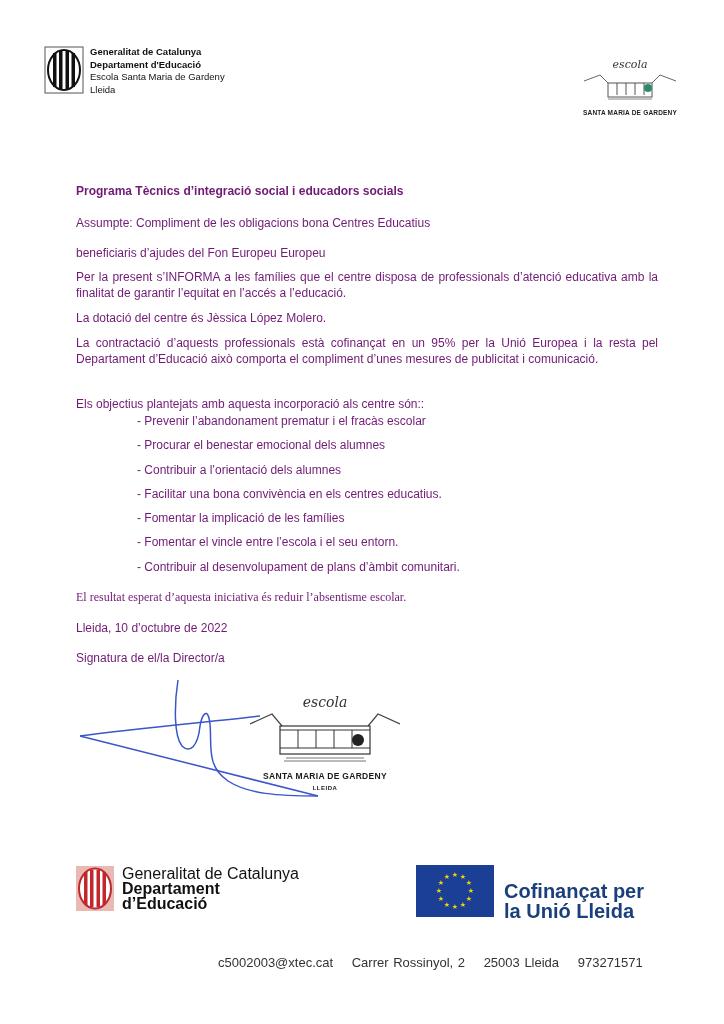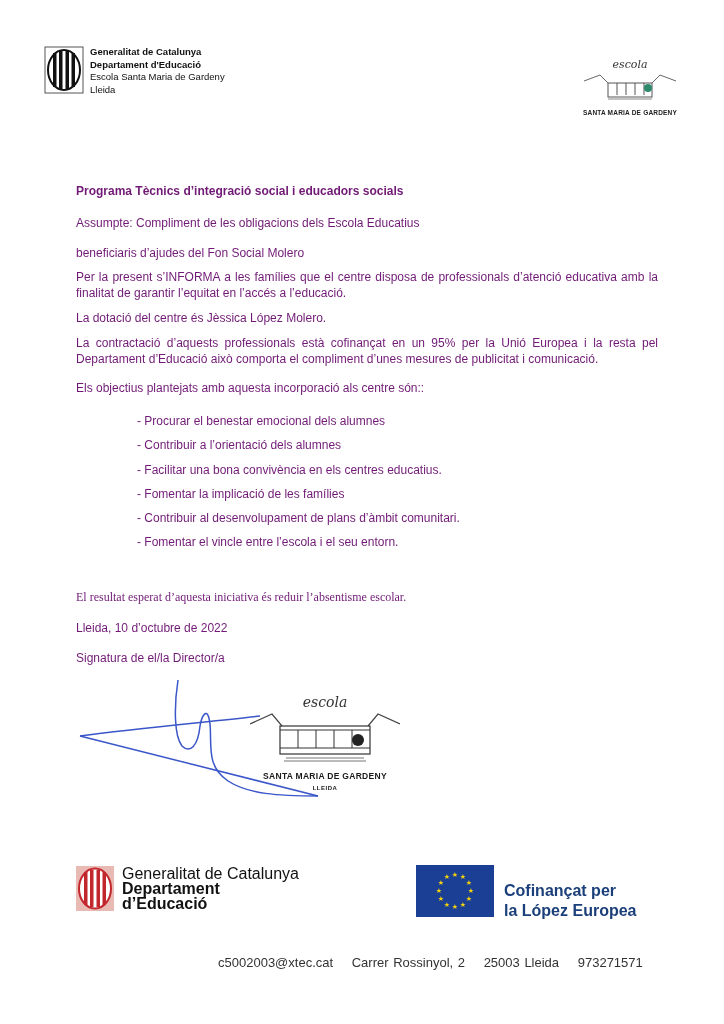--- a/index.html
+++ b/index.html
@@ -21,42 +21,42 @@
   .hdr-right .name { font-size: 6.5px; font-weight: bold; letter-spacing: 0.2px; color: #222; margin-top: 2px; }
 
   
   .txt { font-size: 12px; line-height: 16px; color: #701a75; }
   .title { left: 76px; top: 183px; font-weight: bold; font-size: 12px; }
   .p1 { left: 76px; top: 215px; }
   .p2 { left: 76px; top: 245px; }
   .p3 { left: 76px; top: 269px; width: 582px; text-align: justify; }
   .p4 { left: 76px; top: 310px; }
   .p5 { left: 76px; top: 335px; width: 582px; text-align: justify; }
-  .p6 { left: 76px; top: 380px; }
+  .p6 { left: 76px; top: 396px; }
   .list { left: 137px; top: 413px; }
   .list div { height: 24.3px; }
   .p7 { left: 76px; top: 589px; font-family: Liberation Serif, serif; }
   .p8 { left: 76px; top: 620px; }
   .p9 { left: 76px; top: 650px; }
 
   
   .sig { left: 78px; top: 676px; width: 260px; height: 125px; }
   .stamp { left: 250px; top: 672px; width: 150px; text-align: center; }
   .stamp .escola-word { font-size: 14px; }
   .stamp .name { font-size: 8.5px; font-weight: bold; letter-spacing: 0.3px; color: #1a1a1a; margin-top: 1px; }
   .stamp .city { font-size: 6px; font-weight: bold; letter-spacing: 0.5px; margin-top: 4px; }
 
   
   .ftr-gen { left: 76px; top: 866px; display: flex; align-items: center; }
   .ftr-gen .logo { width: 38px; height: 45px; margin-right: 8px; }
   .ftr-gen .t { font-size: 16px; line-height: 15px; color: #111; }
   .ftr-gen .t .b { font-weight: bold; }
   .ftr-eu { left: 416px; top: 861px; display: flex; align-items: center; }
   .eu-flag { width: 78px; height: 52px; background: #1b3f95; position: relative; margin-right: 10px; }
-  .eu-text { font-size: 16px; line-height: 20px; font-weight: bold; color: #1b3f7a; margin-top: 20px; }
+  .eu-text { font-size: 20px; line-height: 20px; font-weight: bold; color: #1b3f7a; margin-top: 20px; }
 
   .footer-line { left: 218px; top: 955px; font-size: 13px; color: #333; word-spacing: 1px; }
   .footer-line span { margin-right: 14px; }
 </style>
 </head>
 <body>
 
 <div class="abs hdr-left">
   <svg class="hdr-logo" viewBox="0 0 40 48">
     <rect x="1" y="1" width="38" height="46" fill="#fff" stroke="#555" stroke-width="1"></rect>
@@ -84,34 +84,35 @@
     <line x1="46" y1="12" x2="46" y2="24" stroke="#555"></line>
     <line x1="55" y1="12" x2="55" y2="24" stroke="#555"></line>
     <line x1="64" y1="12" x2="64" y2="24" stroke="#555"></line>
     <line x1="28" y1="28" x2="72" y2="28" stroke="#888"></line>
     <circle cx="68" cy="17" r="4" fill="#2e8a6e"></circle>
   </svg>
   <div class="name">SANTA MARIA DE GARDENY</div>
 </div>
 
 <div class="abs txt title">Programa Tècnics d’integració social i educadors socials</div>
-<div class="abs txt p1">Assumpte: Compliment de les obligacions dels Escola Educatius</div>
-<div class="abs txt p2">beneficiaris d’ajudes del Fon Social Molero</div>
+<div class="abs txt p1">Assumpte: Compliment de les obligacions bona Centres Educatius</div>
+<div class="abs txt p2">beneficiaris d’ajudes del Fon Europeu Europeu</div>
 <div class="abs txt p3">Per la present s’INFORMA a les famílies que el centre disposa de professionals d’atenció educativa amb la finalitat de garantir l’equitat en l’accés a l’educació.</div>
 <div class="abs txt p4">La dotació del centre és Jèssica López Molero.</div>
 <div class="abs txt p5">La contractació d’aquests professionals està cofinançat en un 95% per la Unió Europea i la resta pel Departament d’Educació això comporta el compliment d’unes mesures de publicitat i comunicació.</div>
 <div class="abs txt p6">Els objectius plantejats amb aquesta incorporació als centre són::</div>
 
 <div class="abs txt list">
+  <div>- Prevenir l’abandonament prematur i el fracàs escolar</div>
   <div>- Procurar el benestar emocional dels alumnes</div>
   <div>- Contribuir a l’orientació dels alumnes</div>
   <div>- Facilitar una bona convivència en els centres educatius.</div>
   <div>- Fomentar la implicació de les famílies</div>
+  <div>- Fomentar el vincle entre l’escola i el seu entorn.</div>
   <div>- Contribuir al desenvolupament de plans d’àmbit comunitari.</div>
-  <div>- Fomentar el vincle entre l’escola i el seu entorn.</div>
 </div>
 
 <div class="abs txt p7">El resultat esperat d’aquesta iniciativa és reduir l’absentisme escolar.</div>
 <div class="abs txt p8">Lleida, 10 d’octubre de 2022</div>
 <div class="abs txt p9">Signatura de el/la Director/a</div>
 
 <div class="abs stamp">
   <div class="escola-word">escola</div>
   <svg width="150" height="56" viewBox="0 0 150 56">
     <polyline points="0,14 22,4 32,16" fill="none" stroke="#444" stroke-width="1.2"></polyline>
@@ -167,21 +168,21 @@
         <text x="31" y="42">★</text>
         <text x="25" y="36">★</text>
         <text x="23" y="28">★</text>
         <text x="25" y="20">★</text>
         <text x="31" y="14">★</text>
       </g>
     </svg>
   </div>
   <div class="eu-text">
     <div>Cofinançat per</div>
-    <div>la López Europea</div>
+    <div>la Unió Lleida</div>
   </div>
 </div>
 
 <div class="abs footer-line">
   <span>c5002003@xtec.cat</span>
   <span>Carrer Rossinyol, 2</span>
   <span>25003 Lleida</span>
   <span>973271571</span>
 </div>
 

